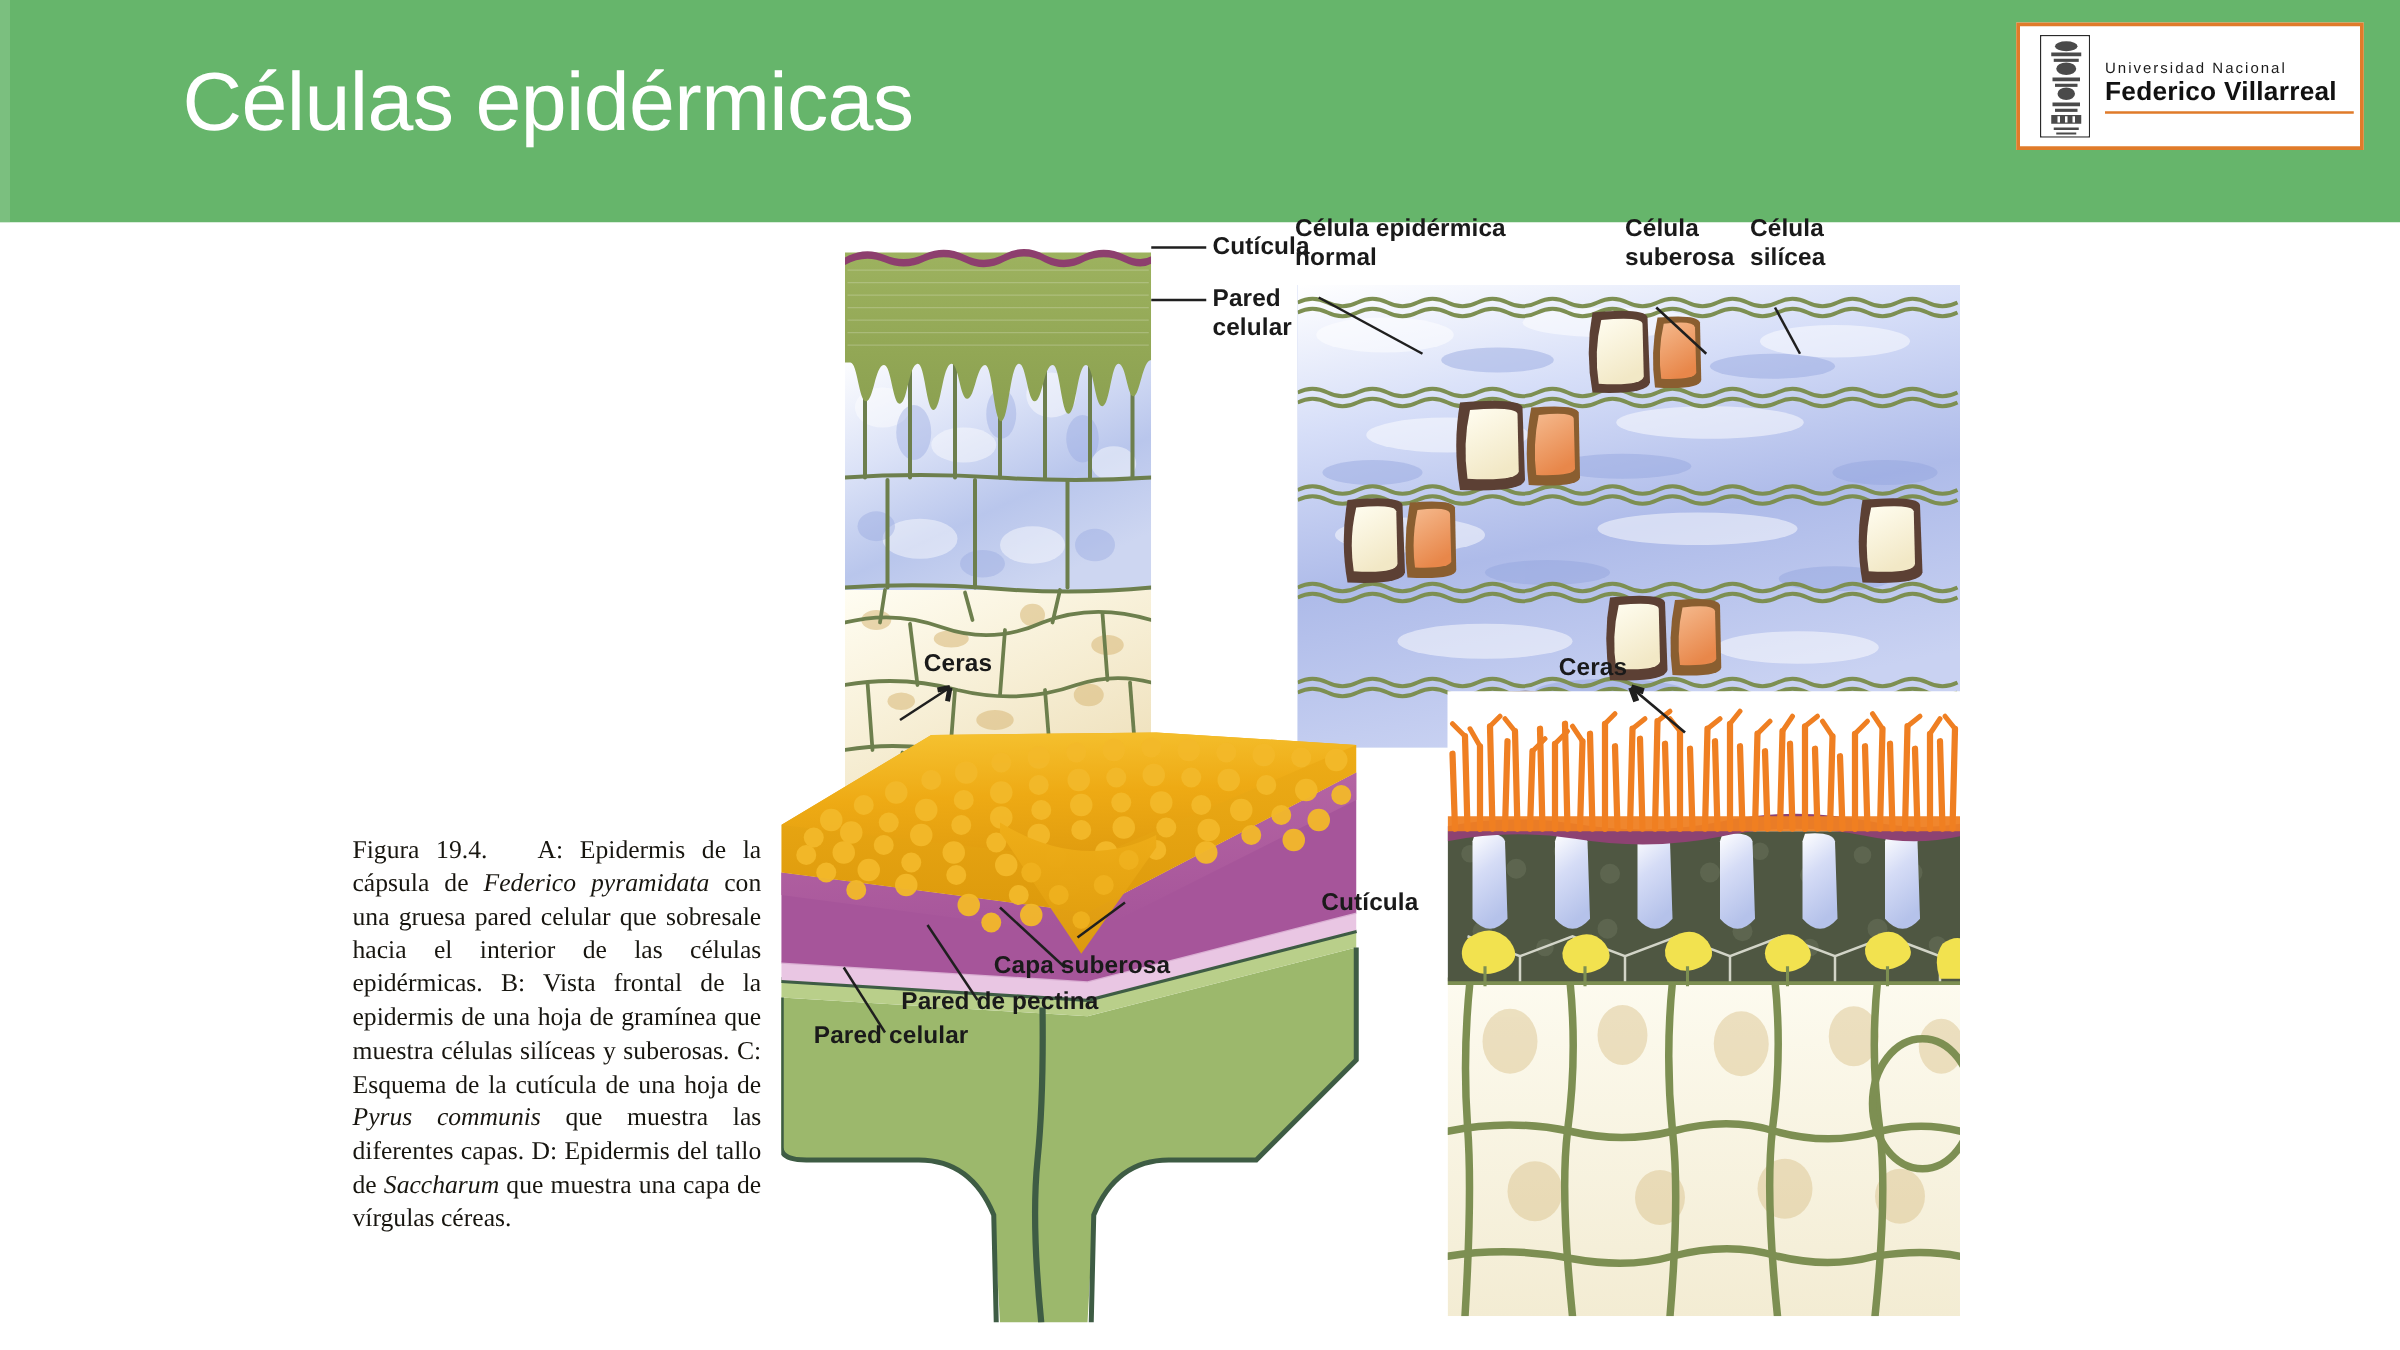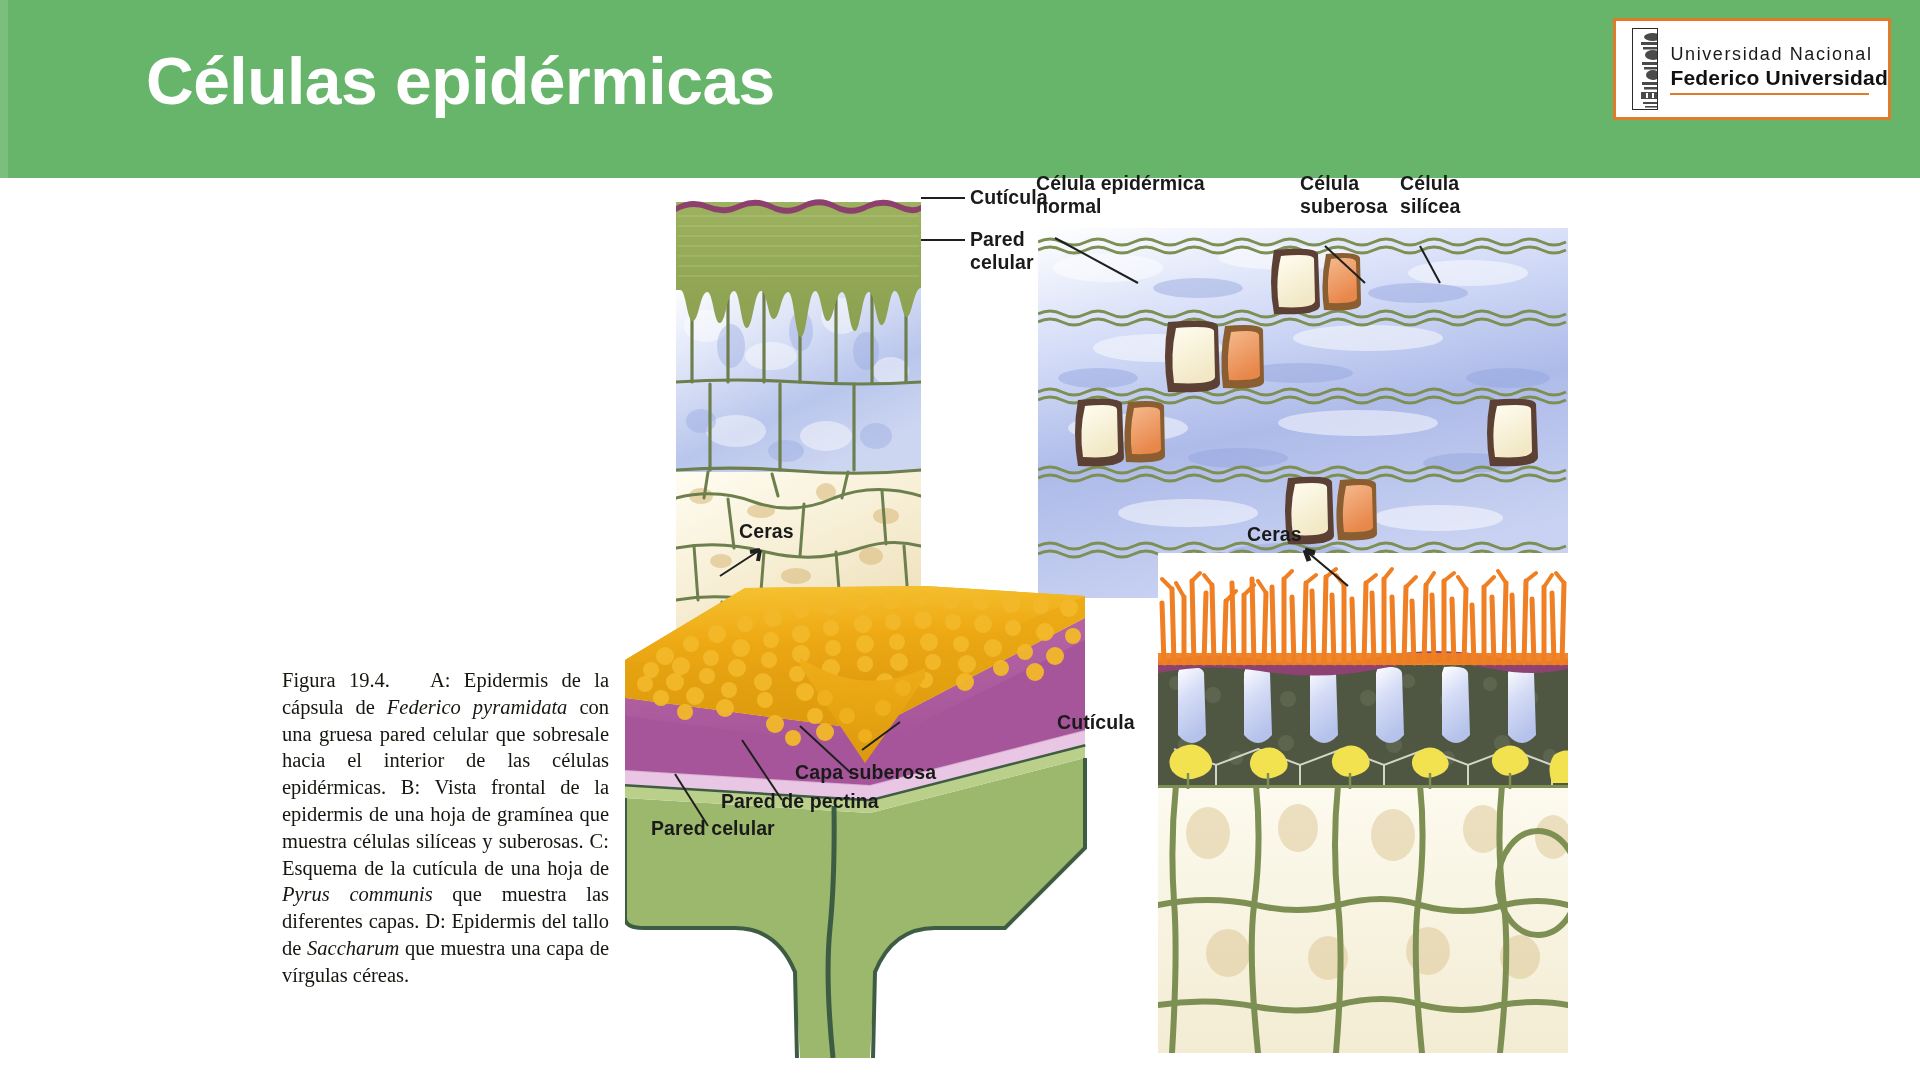--- a/index.html
+++ b/index.html
@@ -15,41 +15,41 @@
   .header {
     position: absolute; left: 0; top: 0; width: 1920px; height: 178px;
     background: #66b56b;
   }
   .header-edge {
     position: absolute; left: 0; top: 0; width: 8px; height: 178px;
     background: #8cc78f; opacity: .55;
   }
   .slide-title {
     position: absolute; left: 146px; top: 48px;
-    font-size: 66px; font-weight: 700; color: #ffffff;
+    font-size: 66px; font-weight: 400; color: #ffffff;
     letter-spacing: -0.5px; line-height: 1;
     white-space: nowrap;
   }
 
   
   .logo-box {
     position: absolute; left: 1613px; top: 18px;
     width: 278px; height: 102px;
     background: #ffffff; border: 3px solid #e07b2a;
   }
   .logo-inner { position: absolute; inset: 0; display: flex; align-items: center; }
   .logo-emblem {
     margin-left: 16px; width: 40px; height: 82px;
     border: 1.5px solid #2a2a2a; background: #ffffff;
     position: relative; overflow: hidden;
   }
   .logo-emblem svg { display: block; }
   .logo-text { margin-left: 12px; }
   .logo-line1 {
-    font-size: 18px; color: #1a1a1a; letter-spacing: 1.6px;
+    font-size: 12px; color: #1a1a1a; letter-spacing: 1.6px;
     font-weight: 400; white-space: nowrap;
   }
   .logo-line2 {
     font-size: 21px; color: #111; font-weight: bold; letter-spacing: .2px;
     white-space: nowrap; margin-top: 1px;
   }
   .logo-rule { height: 2px; background: #e07b2a; margin-top: 3px; width: 199px; }
 
   
   .figure-area {
@@ -133,21 +133,21 @@
           </g>
           <g fill="#ffffff">
             <rect x="13" y="64" width="2" height="5"></rect>
             <rect x="19" y="64" width="2" height="5"></rect>
             <rect x="25" y="64" width="2" height="5"></rect>
           </g>
         </svg>
       </div>
       <div class="logo-text">
         <div class="logo-line1">Universidad Nacional</div>
-        <div class="logo-line2">Federico Universidad</div>
+        <div class="logo-line2">Federico Villarreal</div>
         <div class="logo-rule"></div>
       </div>
     </div>
   </div>
 
   <div class="figure-area">
 
     <div class="caption">
       <b>Figura 19.4.</b>
       &nbsp;&nbsp;<b>A</b>: Epidermis de la cápsula de <i>Federico pyramidata</i> con una gruesa pared

